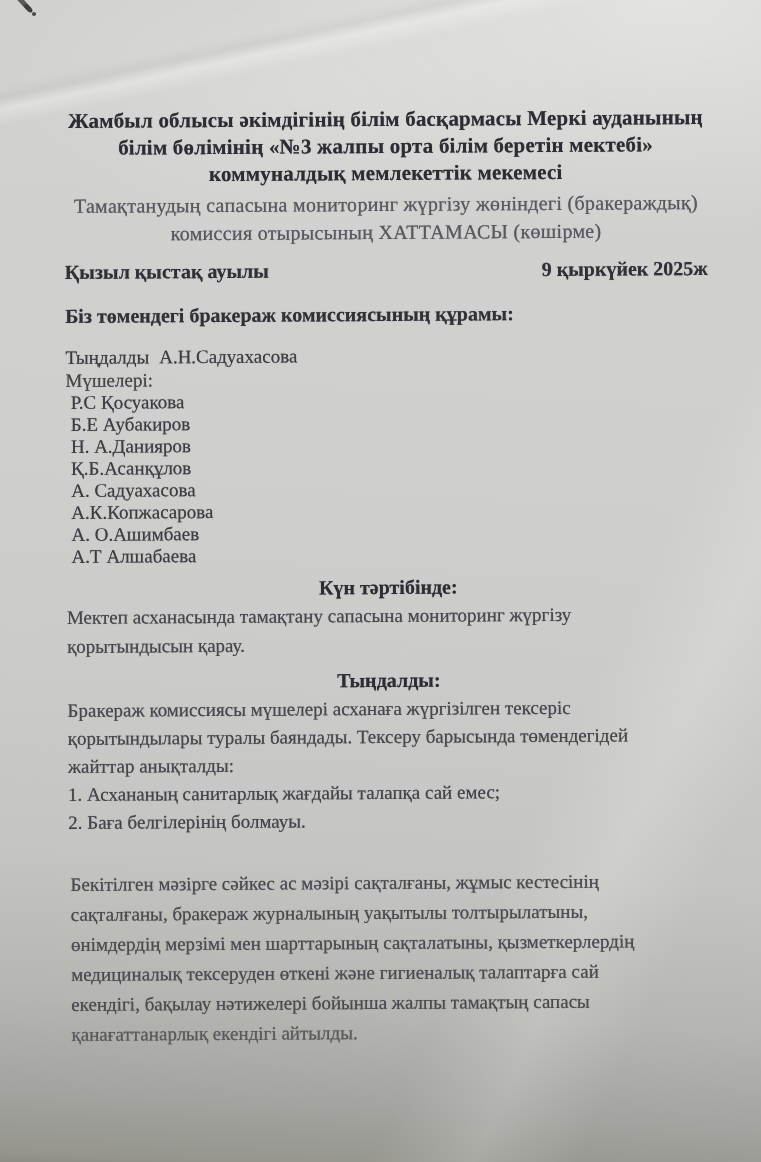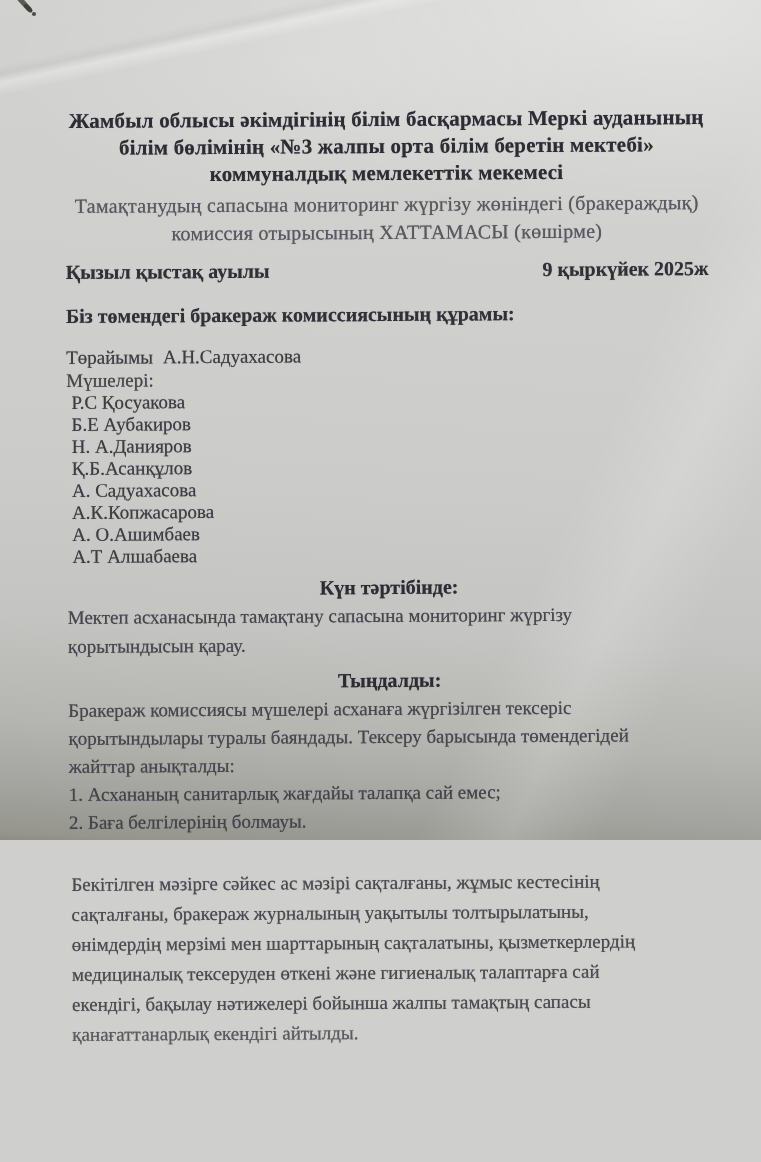--- a/index.html
+++ b/index.html
@@ -6,21 +6,21 @@
     margin: 0;
     padding: 0;
     width: 761px;
     height: 1162px;
     overflow: hidden;
     background: #cfcfcd;
   }
   .photo {
     position: relative;
     width: 761px;
-    height: 840px;
+    height: 1162px;
     background:
       radial-gradient(ellipse 700px 380px at 88% 0%, rgba(255,255,255,0.38), rgba(255,255,255,0) 62%),
       radial-gradient(ellipse 500px 260px at 40% 8%, rgba(255,255,255,0.18), rgba(255,255,255,0) 60%),
       linear-gradient(183deg,
         #d2d2d0 0%,
         #cfcfcd 38%,
         #cbcbc9 58%,
         #c4c4c2 74%,
         #b5b5b1 86%,
         #a3a39f 94%,
@@ -162,21 +162,21 @@
 
     <div class="subtitle"><span>Тамақтанудың сапасына мониторинг жүргізу жөніндегі (бракераждық)</span> <span>комиссия отырысының ХАТТАМАСЫ (көшірме)</span></div>
 
     <div class="place-date">
       <span>Қызыл қыстақ ауылы</span>
       <span>9 қыркүйек 2025ж</span>
     </div>
 
     <div class="intro">Біз төмендегі бракераж комиссиясының құрамы:</div>
 
-    <div class="chair-line"><span>Төрайымы</span><span class="gap"></span><span>А.Н.Садуахасова</span></div>
+    <div class="chair-line"><span>Тыңдалды</span><span class="gap"></span><span>А.Н.Садуахасова</span></div>
 
     <div class="members-label">Мүшелері:</div>
 
     <ul class="members">
       <li>Р.С Қосуакова</li>
       <li>Б.Е Аубакиров</li>
       <li>Н. А.Данияров</li>
       <li>Қ.Б.Асанқұлов</li>
       <li>А. Садуахасова</li>
       <li>А.К.Копжасарова</li>

